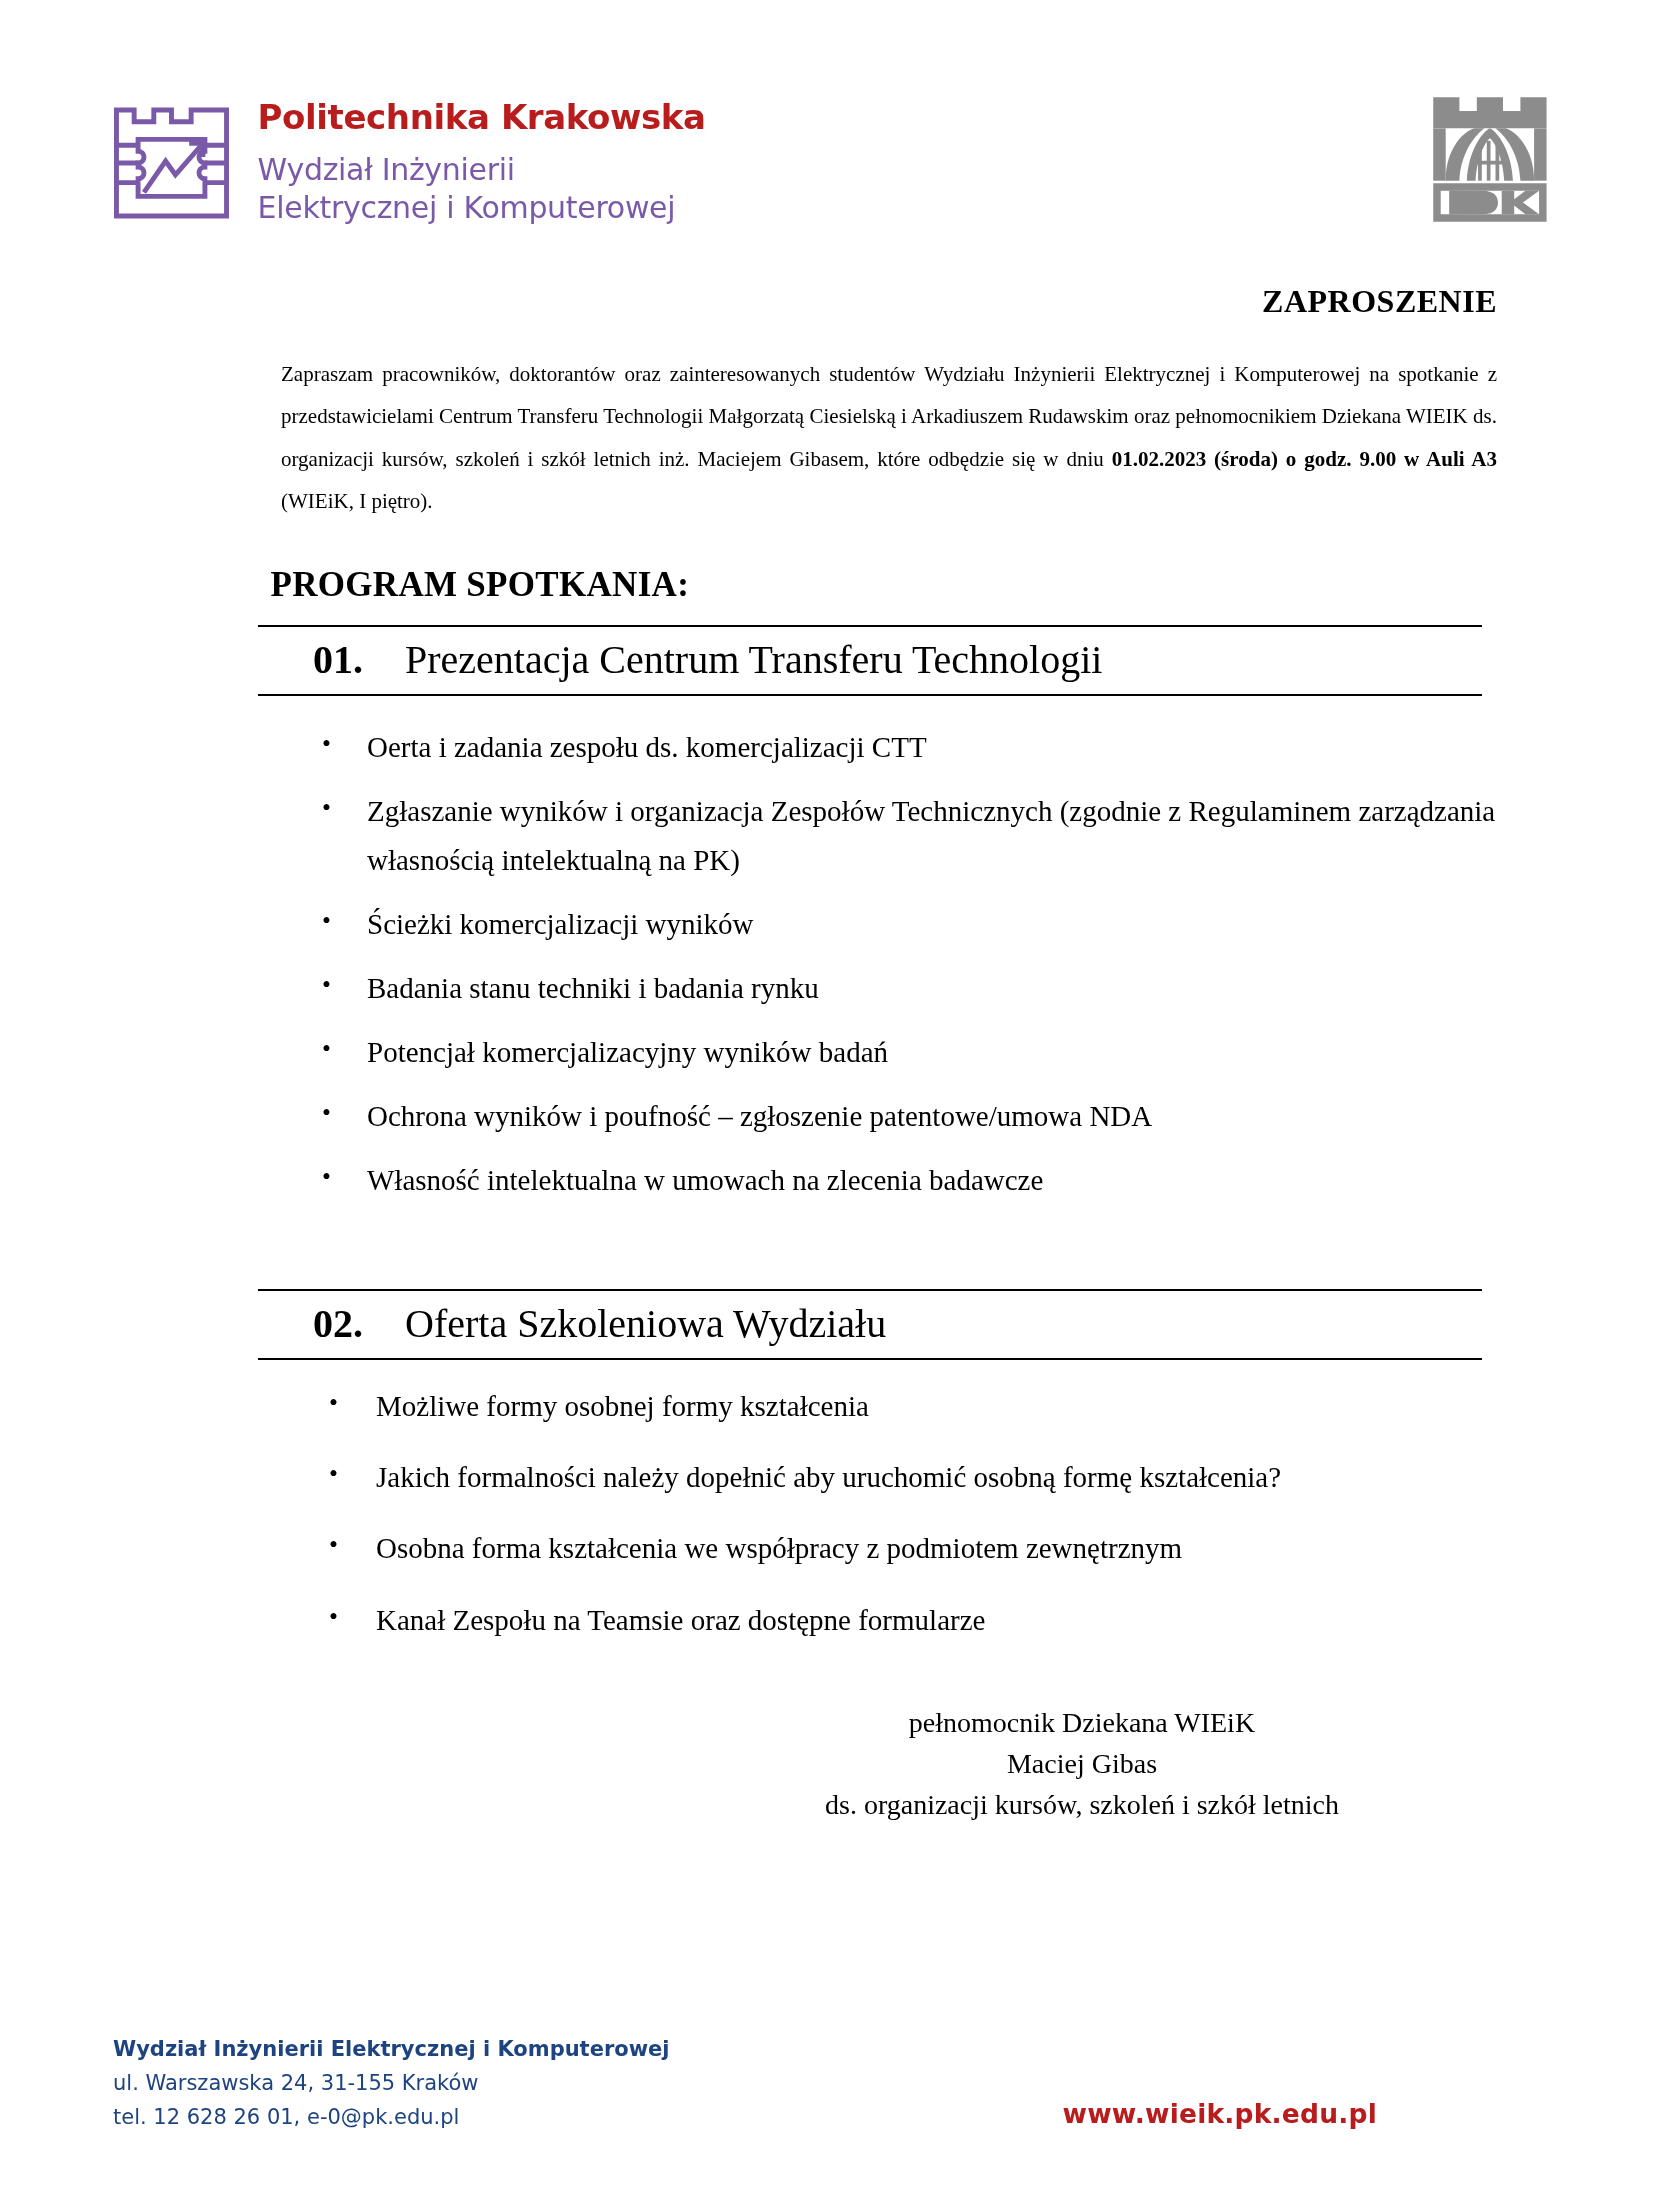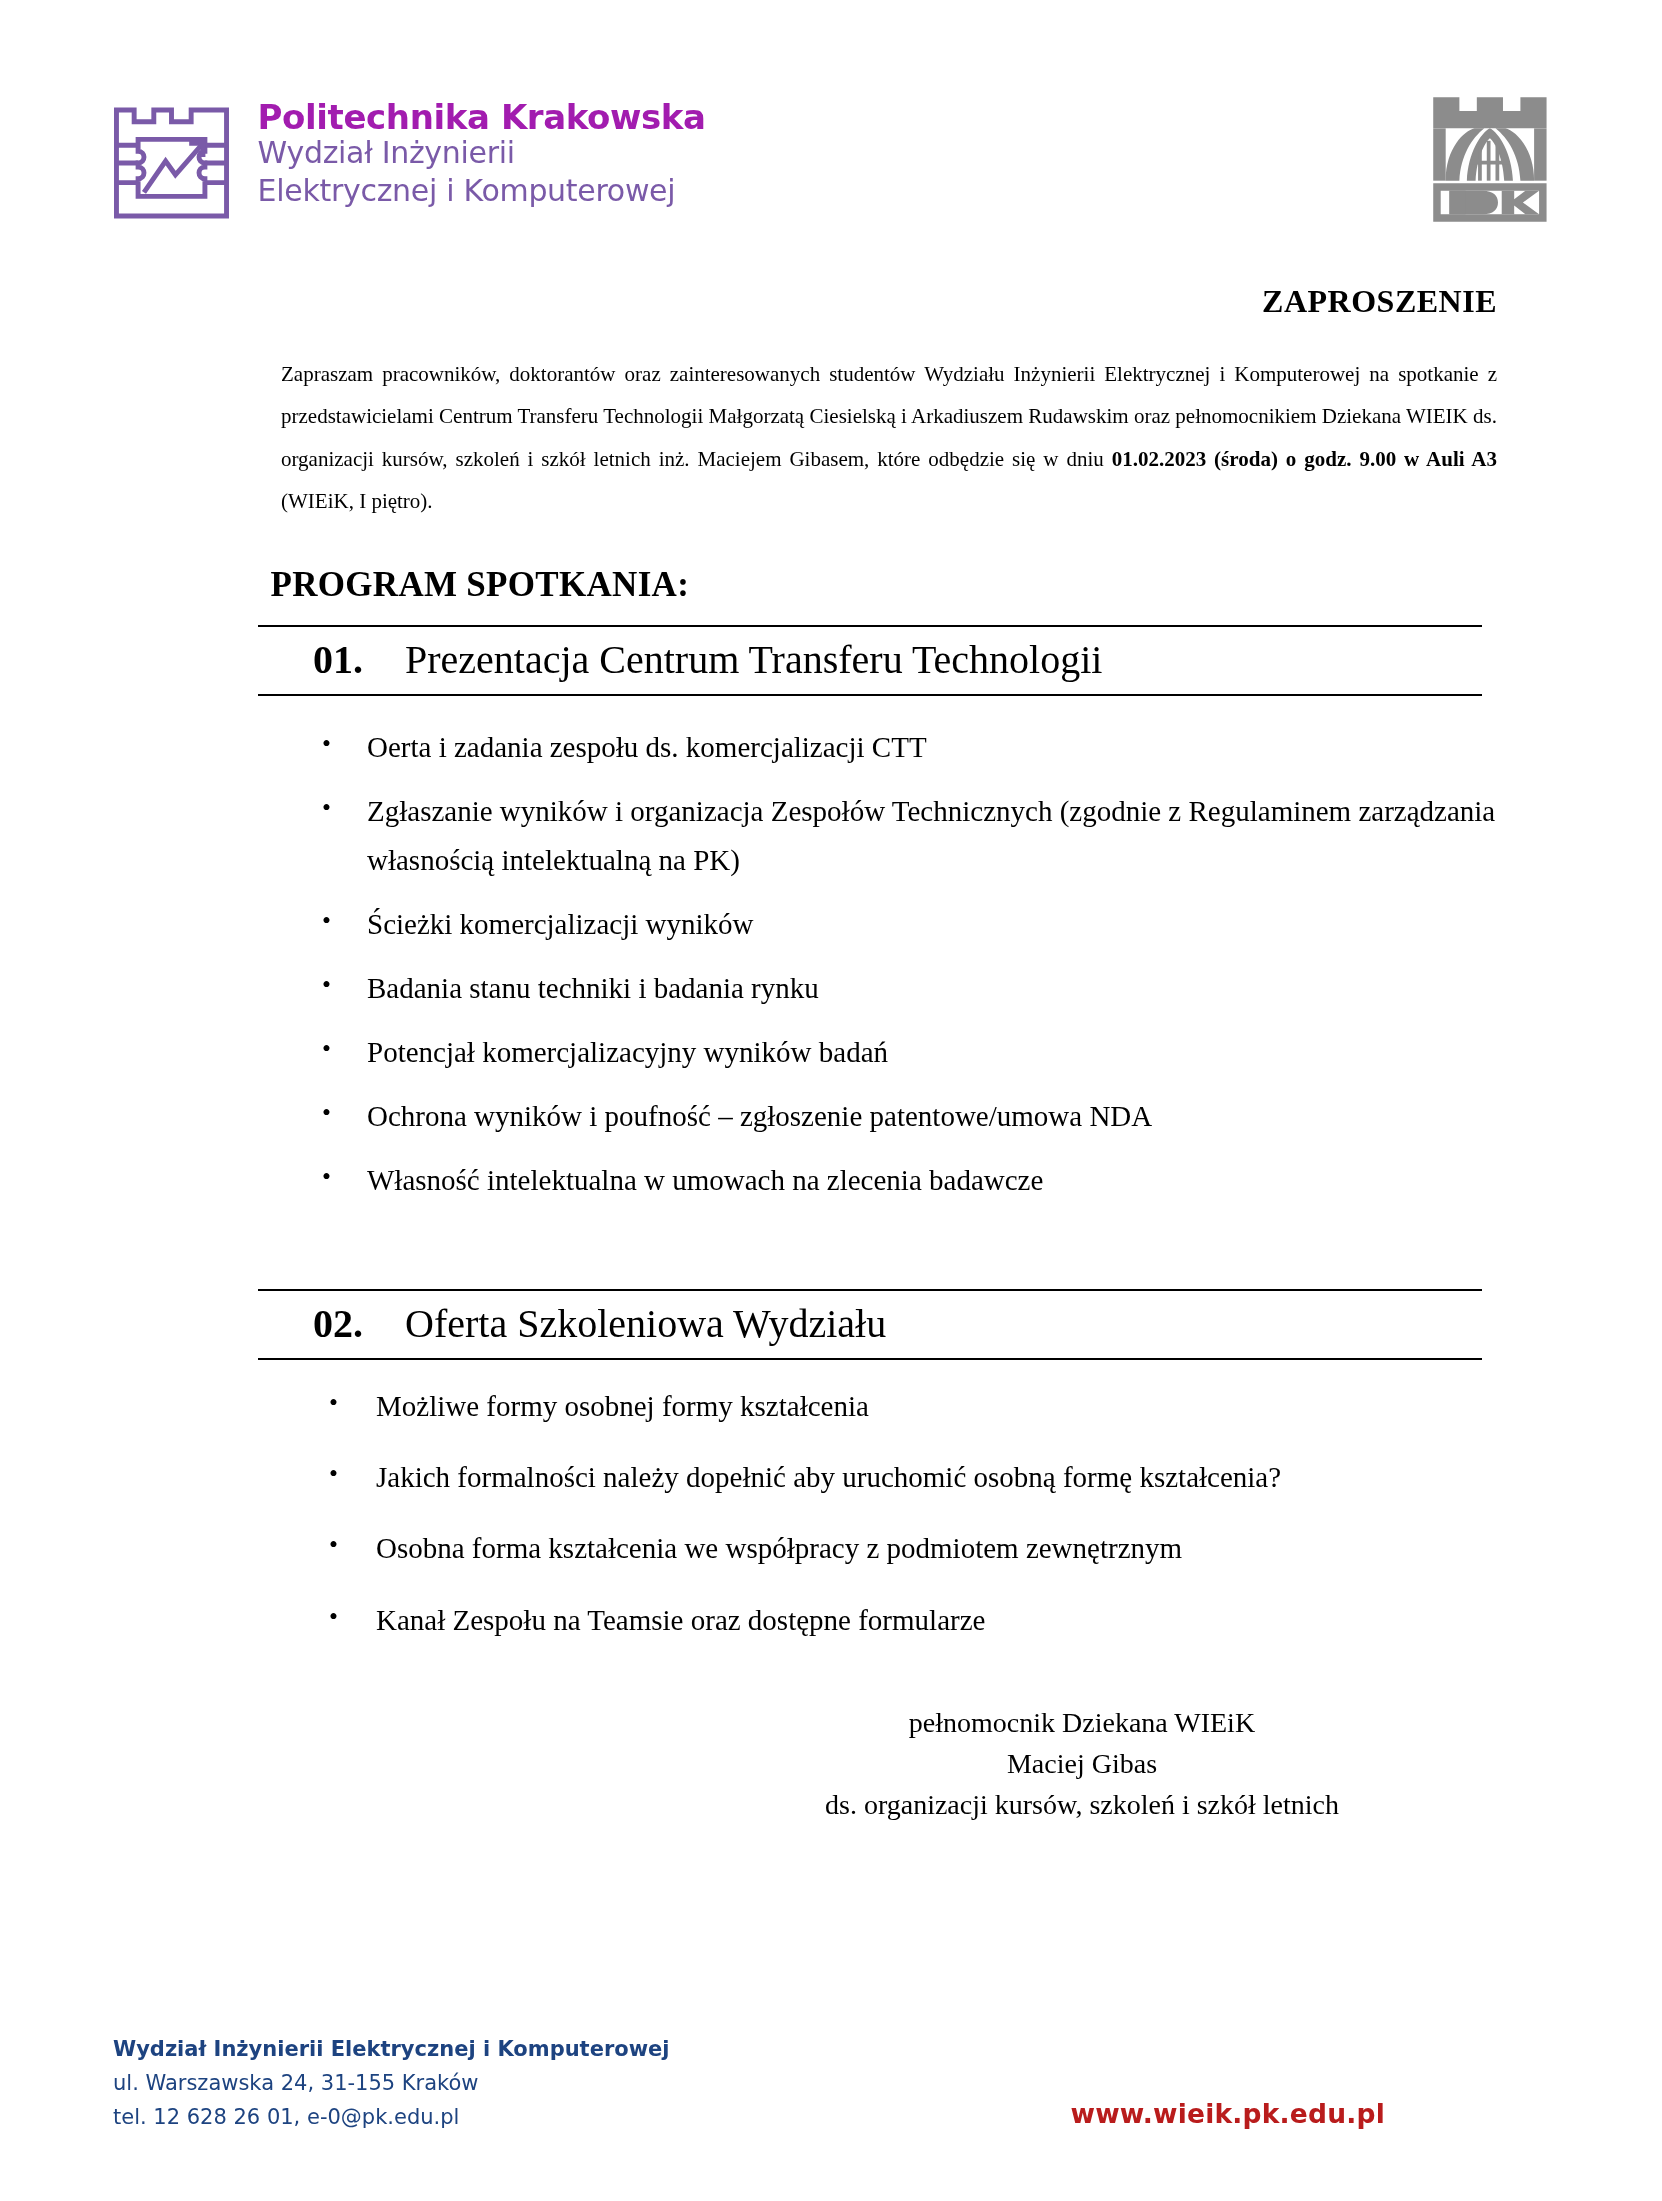--- a/index.html
+++ b/index.html
@@ -46,23 +46,23 @@
   }
   .brand-text {
     margin-left: 25.6px;
     line-height: 1.0;
   }
   .brand-title {
     font-family: "DejaVu Sans", sans-serif;
     font-weight: bold;
     font-size: 34px;
     letter-spacing: -0.4px;
-    color: #a21caf;
+    color: #b91c1c;
     white-space: nowrap;
-    margin-bottom: 0;
+    margin-bottom: 17px;
   }
   .brand-sub {
     font-family: "DejaVu Sans", sans-serif;
     font-size: 30px;
     color: #7a5aa8;
     white-space: nowrap;
     line-height: 1.28;
     letter-spacing: -0.3px;
   }
 
@@ -170,21 +170,20 @@
     padding-left: 402px;
   }
 
   
   .footer {
     position: absolute;
     left: 0;
     bottom: 48px;
     width: 1476px;
     height: 137px;
-    padding-left: 8px;
   }
   .footer-left {
     position: absolute;
     left: 113px;
     top: 16.4px;
     font-family: "DejaVu Sans", sans-serif;
     color: #1d4380;
     font-size: 21px;
     line-height: 1.62;
   }

